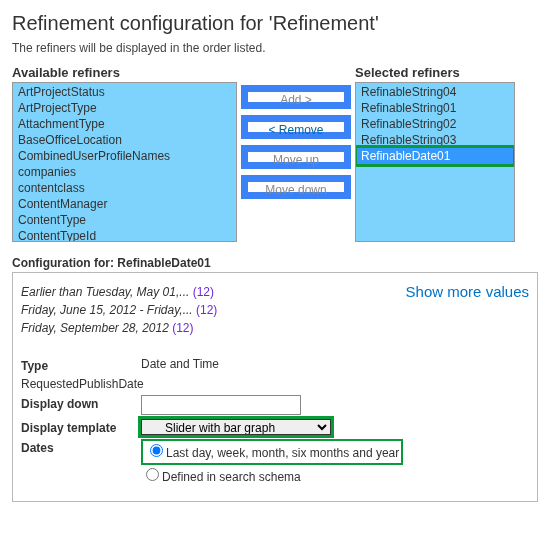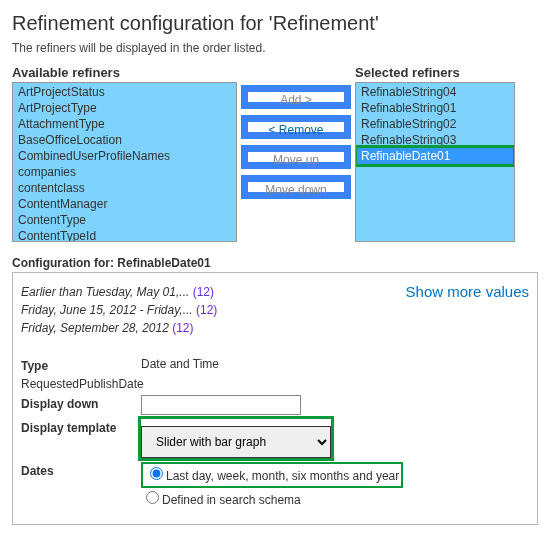--- a/index.html
+++ b/index.html
@@ -107,25 +107,24 @@
   }
   input[type=text] {
     border: 1px solid #888;
     height: 20px;
     width: 160px;
     padding: 0 4px;
     font-size: 12px;
   }
   select {
     border: 1px solid #333;
-    height: 32px;
+    height: 16px;
     width: 190px;
     font-size: 12px;
-    padding: 0 10px;
-    margin-top: 7px;
+    padding: 0 19px;
   }
   .radio-group label {
     display: block;
     font-size: 12px;
     line-height: 1.6;
   }
   .hl-green-box  { outline: 3px solid #0b9a3a; }
   .hl-green-line { border: 2px solid #0b9a3a; display: inline-block; padding: 0 2px; }
 </style>
 </head>

